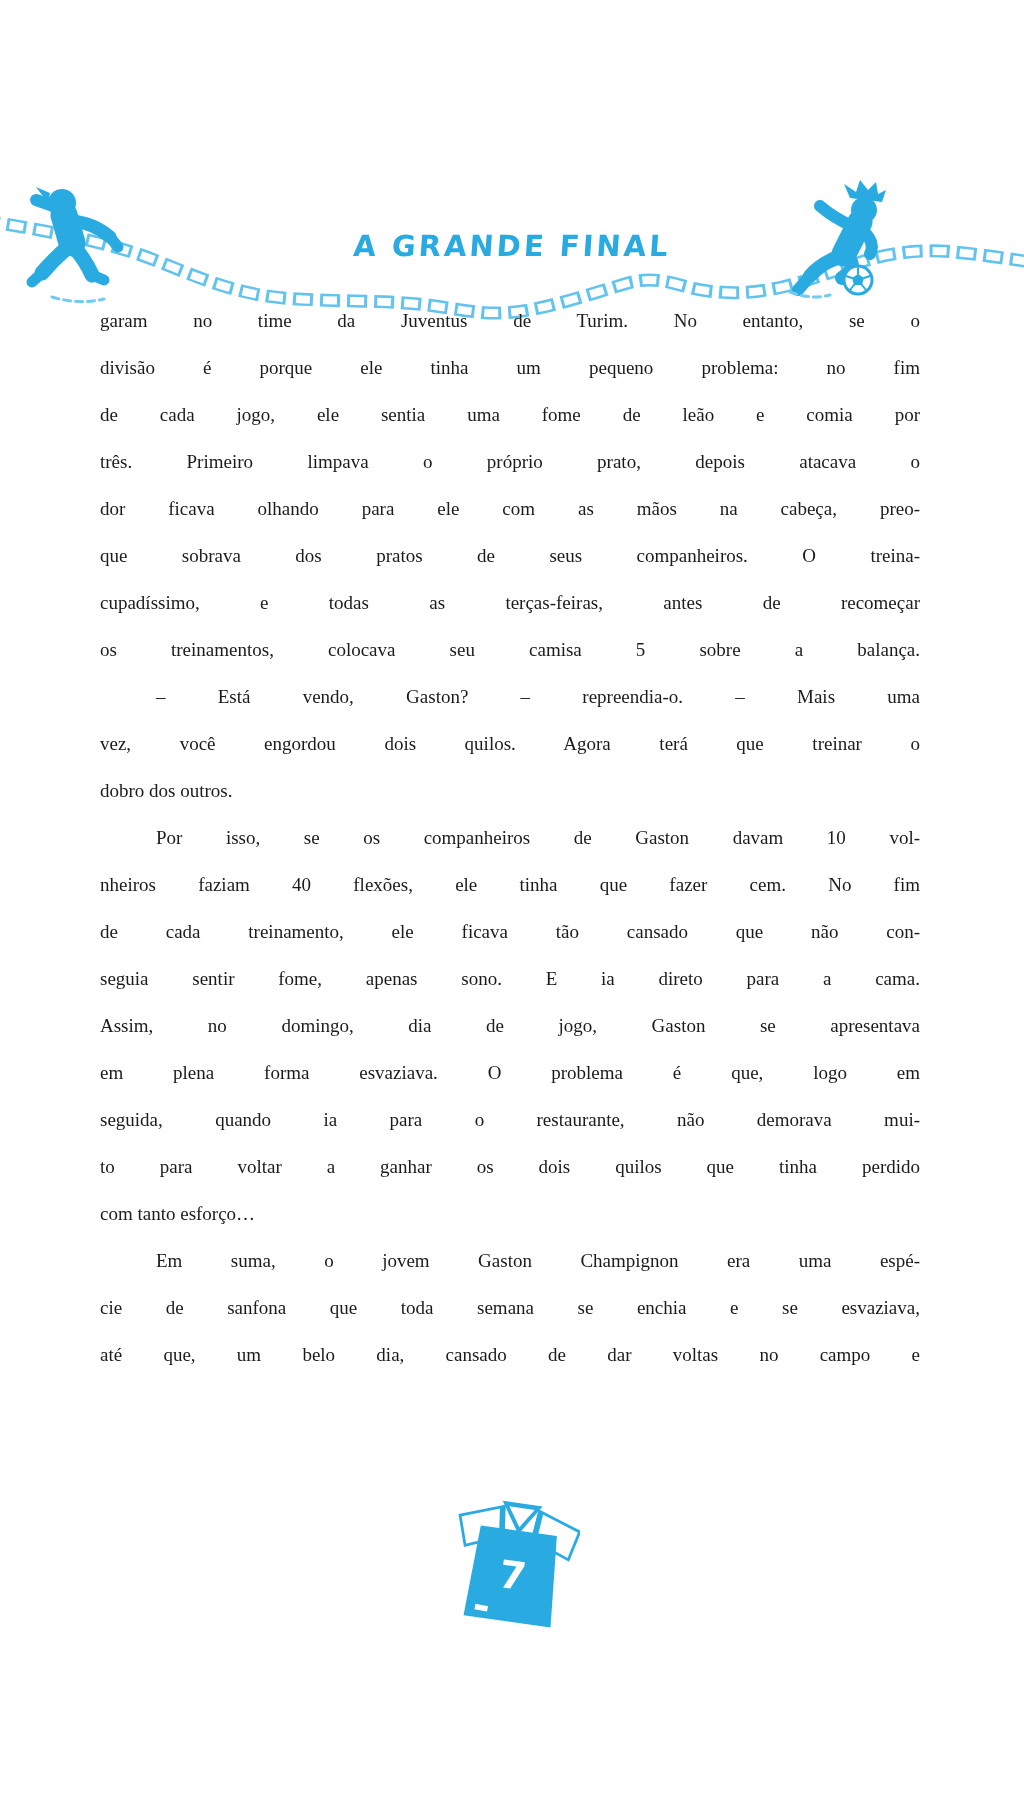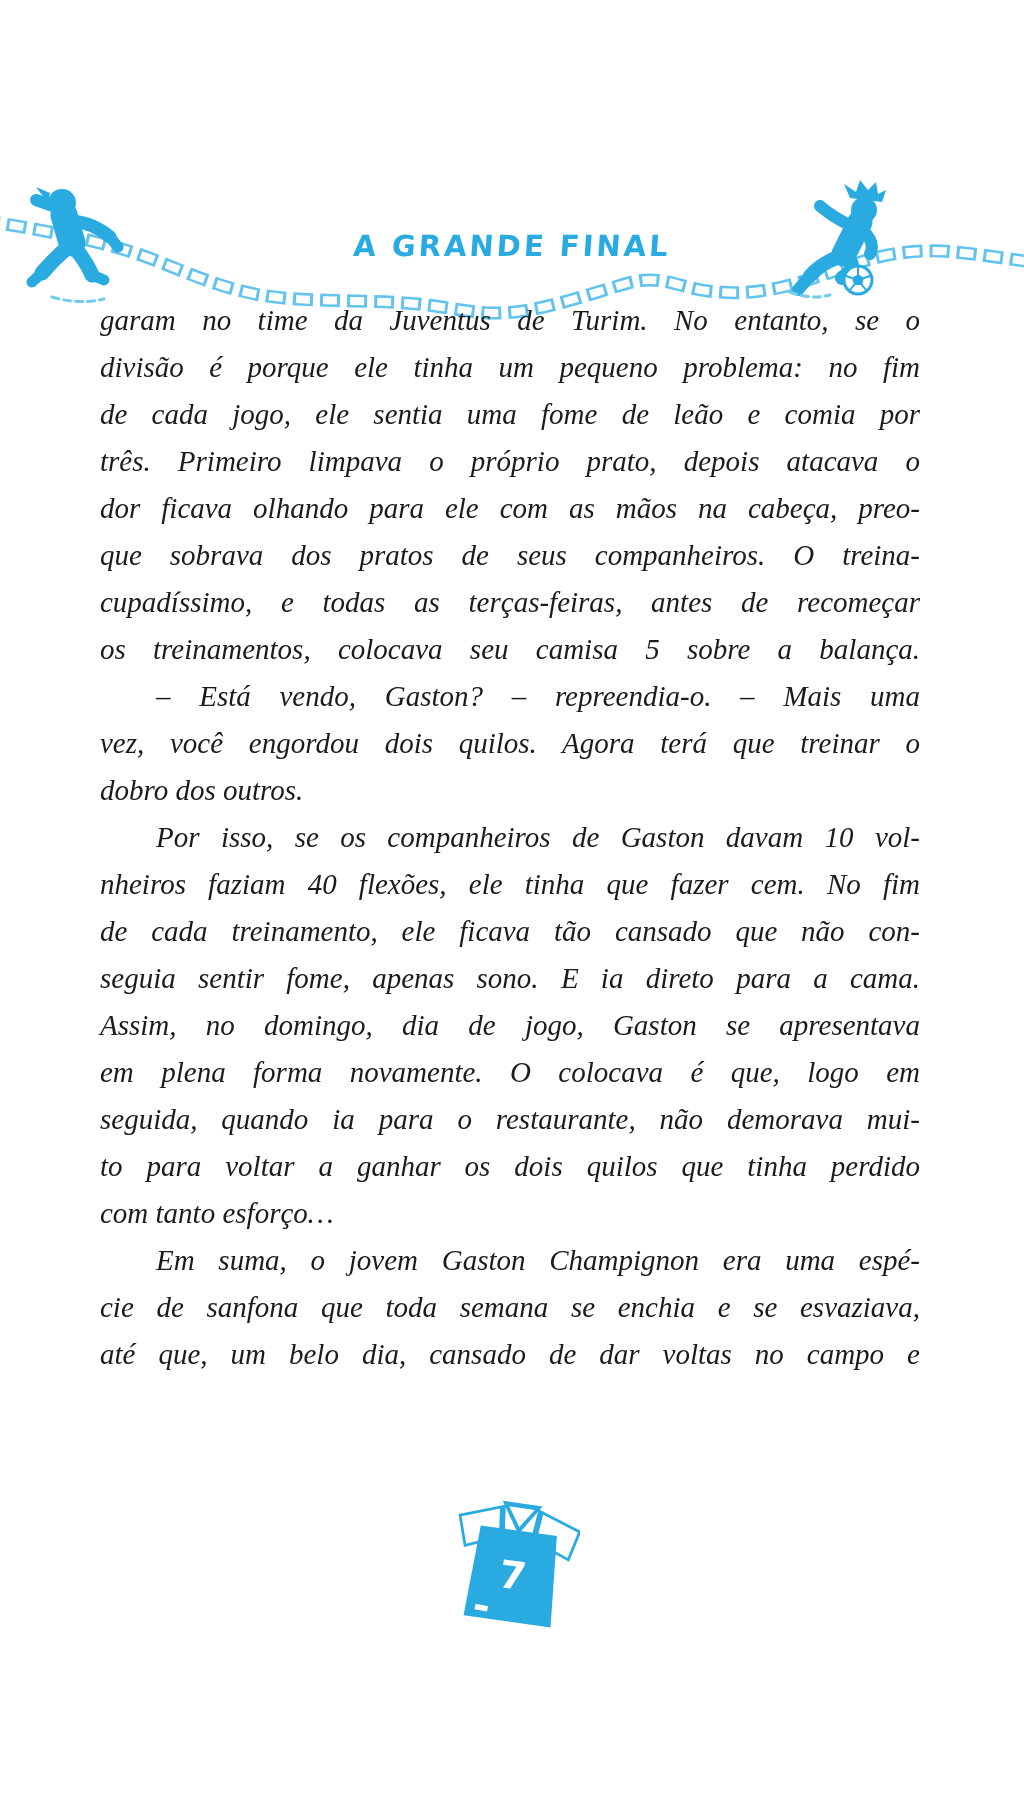--- a/index.html
+++ b/index.html
@@ -11,21 +11,21 @@
   .header-art { position:absolute; top:0; left:0; }
   .chapter-title {
     position:absolute; top:229px; left:0; width:1024px;
     text-align:center;
     font-family:"DejaVu Sans","Liberation Sans",sans-serif;
     font-weight:bold; font-size:29px; letter-spacing:3px;
     color:#29ABE2; transform:skewX(-4deg);
   }
   .text-block {
     position:absolute; top:297px; left:100px; width:820px;
-    font-size:29px; line-height:47px; color:#1b1b1b;font-style:italic;
+    font-size:19px; line-height:47px; color:#1b1b1b;
   }
   .line { text-align:justify; text-align-last:justify; }
   .line.noj { text-align-last:left; }
   .line.ind { text-indent:56px; }
   .jersey-svg { position:absolute; left:448px; top:1492px; }
 </style>
 </head>
 <body>
 
 <div class="page">
@@ -89,21 +89,21 @@
     <div class="line">cupadíssimo, e todas as terças-feiras, antes de recomeçar</div>
     <div class="line">os treinamentos, colocava seu camisa 5 sobre a balança.</div>
     <div class="line ind">– Está vendo, Gaston? – repreendia-o. – Mais uma</div>
     <div class="line">vez, você engordou dois quilos. Agora terá que treinar o</div>
     <div class="line noj">dobro dos outros.</div>
     <div class="line ind">Por isso, se os companheiros de Gaston davam 10 vol-</div>
     <div class="line">nheiros faziam 40 flexões, ele tinha que fazer cem. No fim</div>
     <div class="line">de cada treinamento, ele ficava tão cansado que não con-</div>
     <div class="line">seguia sentir fome, apenas sono. E ia direto para a cama.</div>
     <div class="line">Assim, no domingo, dia de jogo, Gaston se apresentava</div>
-    <div class="line">em plena forma novamente. O colocava é que, logo em</div>
+    <div class="line">em plena forma esvaziava. O problema é que, logo em</div>
     <div class="line">seguida, quando ia para o restaurante, não demorava mui-</div>
     <div class="line">to para voltar a ganhar os dois quilos que tinha perdido</div>
     <div class="line noj">com tanto esforço…</div>
     <div class="line ind">Em suma, o jovem Gaston Champignon era uma espé-</div>
     <div class="line">cie de sanfona que toda semana se enchia e se esvaziava,</div>
     <div class="line">até que, um belo dia, cansado de dar voltas no campo e</div>
   </div>
 
   <svg class="jersey-svg" width="132" height="150" viewBox="0 0 144 164">
     <g transform="rotate(8 72 80)">

